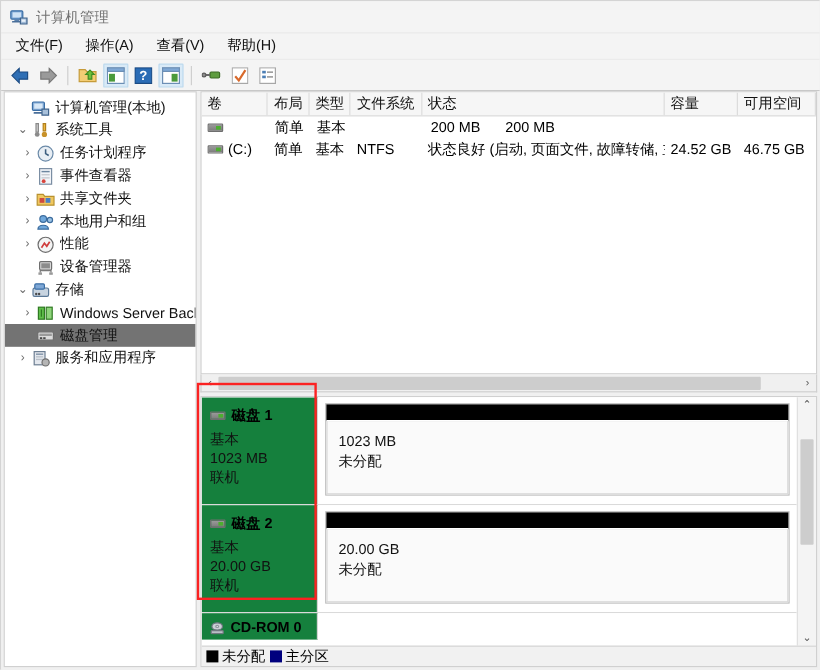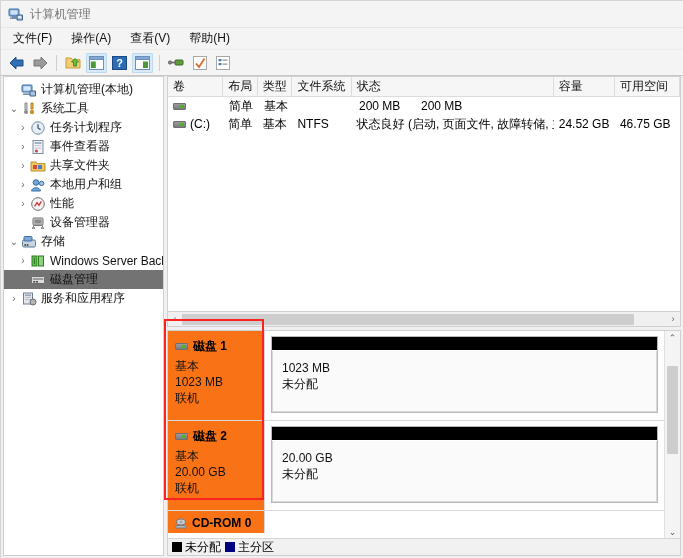--- a/index.html
+++ b/index.html
@@ -38,21 +38,21 @@
   .right-pane{flex:1;display:flex;flex-direction:column;min-width:0;}
 
   
   .tree{padding:3px 0 0 0;}
   .tnode{display:flex;align-items:center;height:19px;white-space:nowrap;font-size:12px;color:#111;
          padding-left:3px;cursor:default;}
   .tnode .exp{width:14px;min-width:14px;text-align:center;color:#6d6d6d;font-size:10px;line-height:1;}
   .tnode .ticon{width:16px;min-width:16px;height:16px;margin-right:4px;position:relative;}
   .tnode.sel{background:#737373;}
   .tnode .tlabel{overflow:hidden;text-overflow:clip;}
-  .d0{padding-left:3px;} .d1{padding-left:12px;}
+  .d0{padding-left:8px;} .d1{padding-left:12px;}
 
   
   .list-pane{height:236px;min-height:236px;background:#fff;border:1px solid #d0d0d0;box-sizing:border-box;
              display:flex;flex-direction:column;overflow:hidden;}
   .lv-head{display:flex;height:19px;min-height:19px;background:#f6f6f6;border-bottom:1px solid #dcdcdc;}
   .lv-head div{font-size:12px;color:#111;padding:1px 0 0 5px;box-sizing:border-box;
                border-right:1px solid #dcdcdc;overflow:hidden;white-space:nowrap;}
   .lv-rows{flex:1;overflow:hidden;}
   .lv-row{display:flex;height:18px;align-items:center;font-size:12px;white-space:nowrap;}
   .lv-row div{padding-left:5px;box-sizing:border-box;overflow:hidden;}
@@ -73,21 +73,21 @@
            display:flex;flex-direction:column;align-items:center;}
   .vthumb{width:11px;background:#cdcdcd;border-radius:1px;}
 
   
   .disk-pane{flex:1;margin-top:3px;background:#fff;border:1px solid #d0d0d0;box-sizing:border-box;
              display:flex;flex-direction:column;min-height:0;position:relative;overflow:hidden;}
   .disk-scroll-wrap{flex:1;display:flex;min-height:0;}
   .disk-list{flex:1;min-width:0;overflow:hidden;background:#fff;}
   .disk-row{display:flex;border-bottom:1px solid #dadada;background:#fff;}
   .disk-info{width:97px;min-width:97px;border-right:1px solid #d5d5d5;box-sizing:border-box;
-             padding:7px 0 6px 7px;background:#f97316;}
+             padding:7px 0 6px 7px;background:#15803d;}
   .disk-info .dtitle{display:flex;align-items:center;font-weight:bold;font-size:12px;margin-bottom:3px;}
   .disk-info .dtitle .dicon{display:inline-block;width:13px;height:7px;
            background:linear-gradient(#9a9a9a,#7c7c7c);border:1px solid #6f6f6f;box-sizing:border-box;
            margin-right:5px;border-radius:1px;position:relative;}
   .disk-info .dtitle .dicon:after{content:"";position:absolute;right:1px;top:1px;width:4px;height:3px;background:#4caf2f;}
   .disk-info .dline{font-size:12px;color:#111;line-height:16px;}
   .disk-graph{flex:1;min-width:0;padding:5px 6px 7px 6px;box-sizing:border-box;}
   .part{border:1px solid #b9b9b9;background:#fbfbfb;box-sizing:border-box;}
   .part .pbar{height:13px;background:#000;border-bottom:1px solid #fff;}
   .part .pbody{padding:9px 0 0 9px;height:61px;box-sizing:border-box;background:#fafafa;

